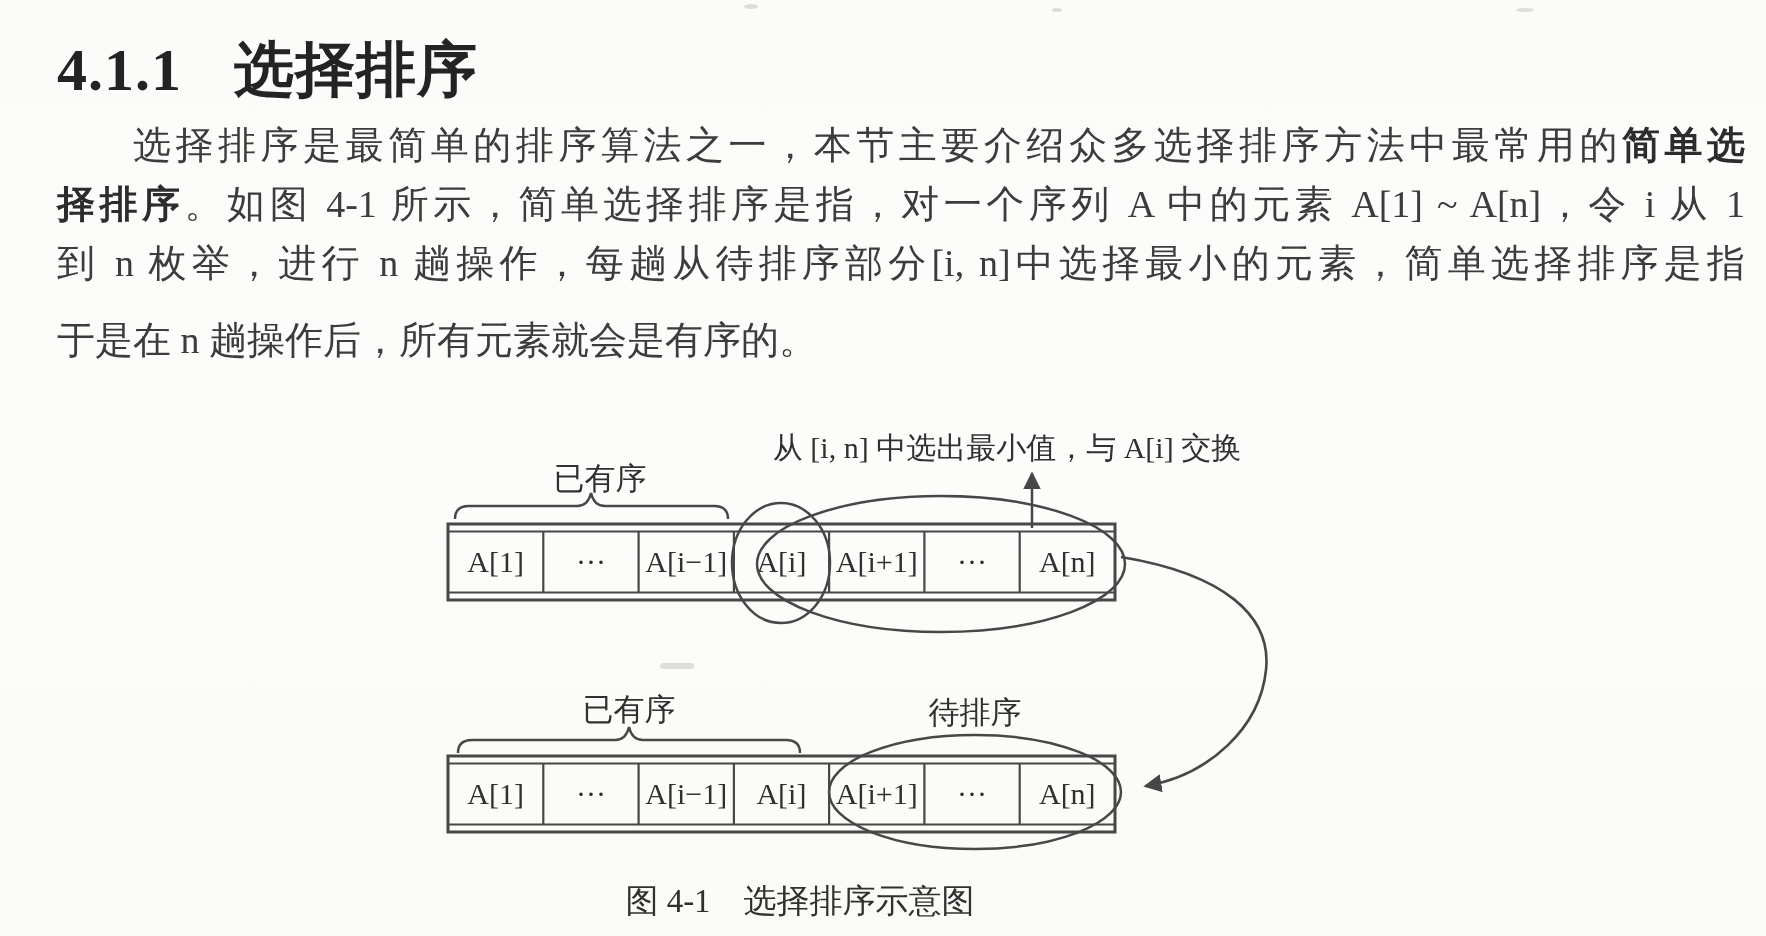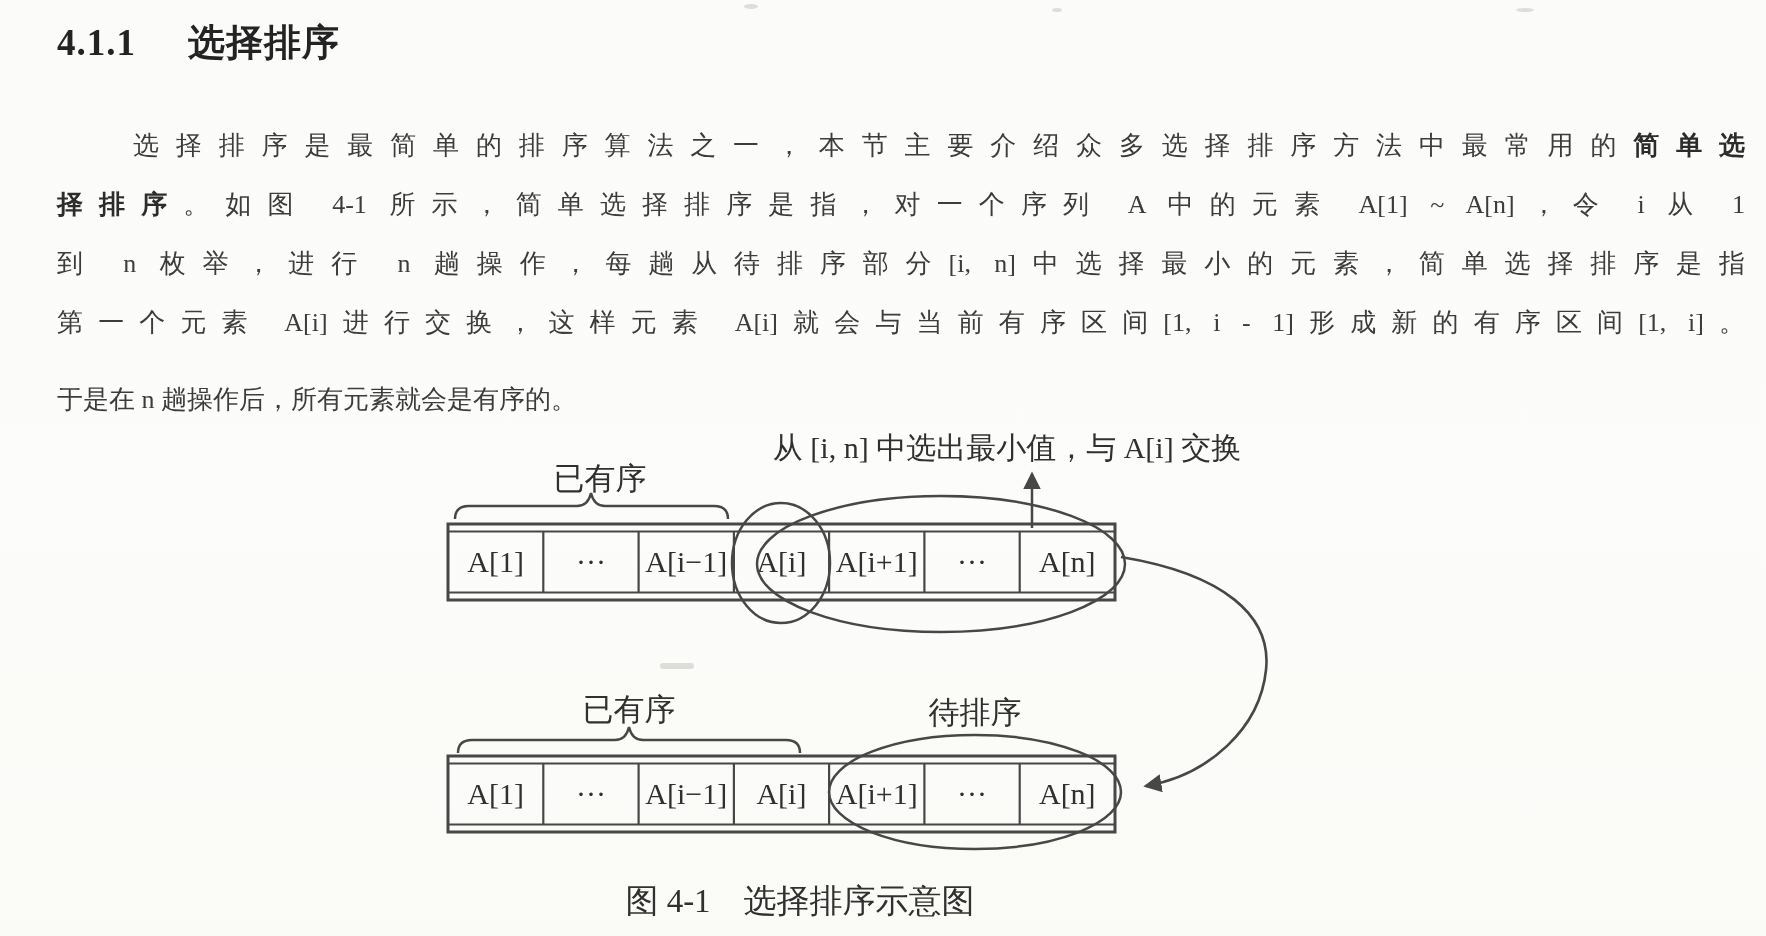--- a/index.html
+++ b/index.html
@@ -7,28 +7,28 @@
     width:1766px;height:936px;overflow:hidden;
     background:#f2f2f0;
     font-family:"Liberation Serif","DejaVu Serif",serif;
   }
   .page{
     position:relative;width:1766px;height:936px;
     background:linear-gradient(180deg,#fbfbf9 0%,#fcfcfa 55%,#fafaf7 100%);
     color:#3a3a3a;
   }
   .heading{
-    position:absolute;left:57px;top:18px;
-    font-size:37px;font-weight:bold;color:#232323;
+    position:absolute;left:57px;top:30px;
+    font-size:60px;font-weight:bold;color:#232323;
     letter-spacing:1px;white-space:nowrap;
   }
   .heading .num{margin-right:52px;}
   .para{
     position:absolute;left:57px;top:116px;width:1688px;
-    font-size:26px;color:#3c3c3c;
+    font-size:38px;color:#3c3c3c;
   }
   .pline{
     height:59px;line-height:59px;
     text-align:justify;text-align-last:justify;
     white-space:nowrap;
   }
   .pline.first{text-indent:76px;}
   .pline.last{text-align:justify;text-align-last:left;margin-top:18px;}
   .pline b{font-weight:bold;color:#2c2c2c;}
   svg text{
@@ -48,21 +48,20 @@
   <div class="speck" style="left:660px;top:663px;width:34px;height:6px;border-radius:3px;"></div>
 
   <div class="heading">
     <span class="num">4.1.1</span><span>选择排序</span>
   </div>
 
   <div class="para">
     <div class="pline first"><span>选择排序是最简单的排序算法之一，本节主要介绍众多选择排序方法中最常用的</span><b>简单选</b></div>
     <div class="pline"><b>择排序</b><span>。如图 4-1 所示，简单选择排序是指，对一个序列 A 中的元素 A[1] ~ A[n]，令 i 从 1</span></div>
     <div class="pline">到 n 枚举，进行 n 趟操作，每趟从待排序部分[i, n]中选择最小的元素，简单选择排序是指</div>
-    <div class="pline">第一个元素 A[i]进行交换，这样元素 A[i]就会与当前有序区间[1, i - 1]形成新的有序区间[1, i]。</div>
     <div class="pline last">于是在 n 趟操作后，所有元素就会是有序的。</div>
   </div>
 
   <svg style="position:absolute;left:0;top:415px;" width="1766" height="521" viewBox="0 415 1766 521">
     <defs>
       <marker id="arrowhead" viewBox="0 0 10 10" refX="8.5" refY="5" markerWidth="7" markerHeight="7" orient="auto-start-reverse">
         <path d="M 0 0 L 10 5 L 0 10 z" fill="#474747"></path>
       </marker>
     </defs>
 

